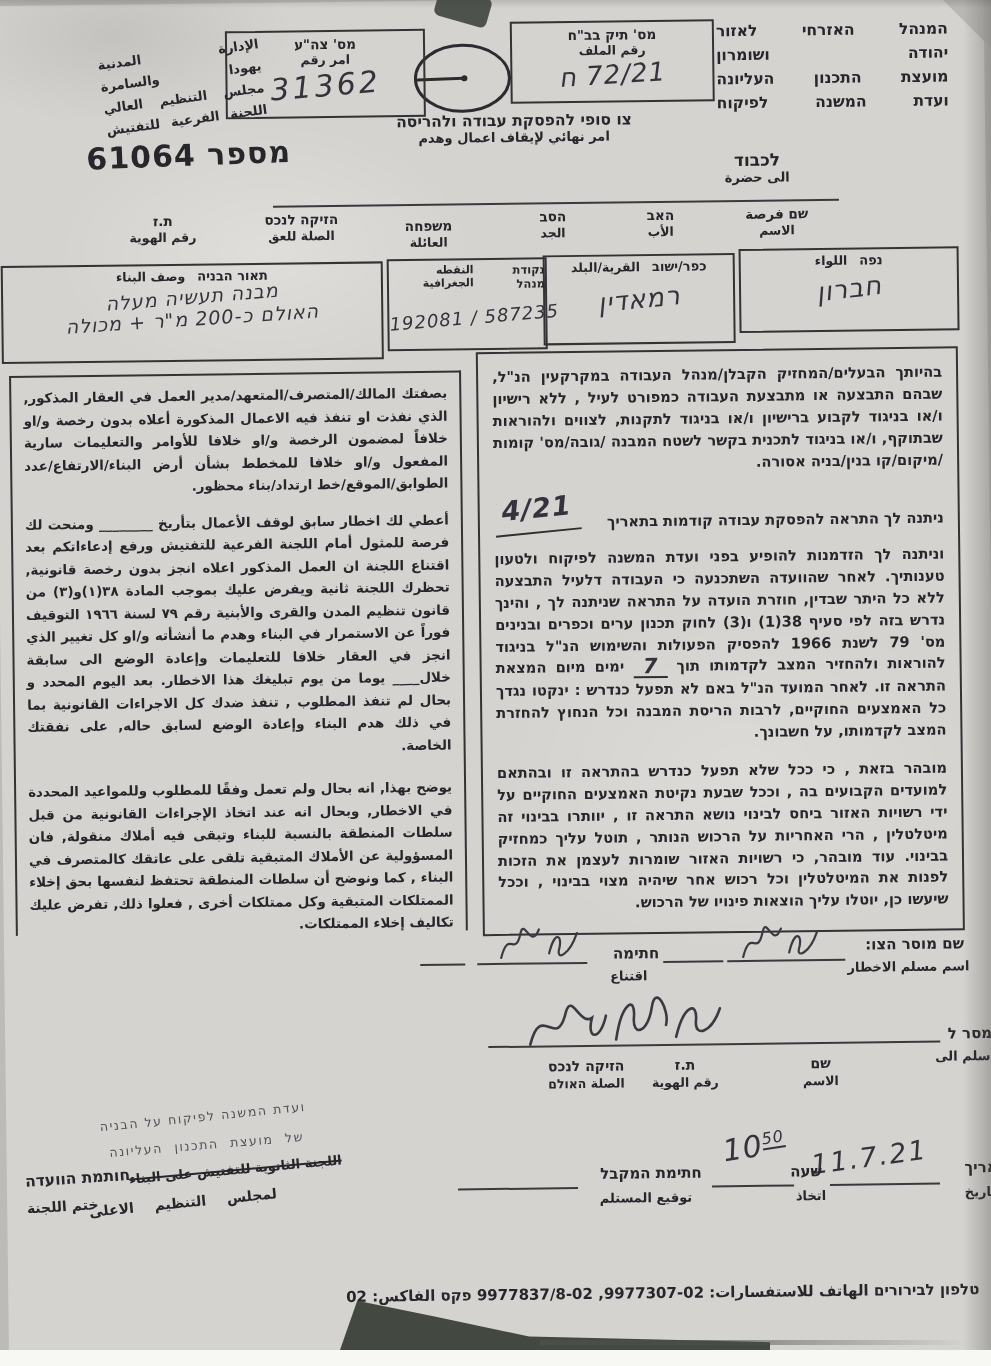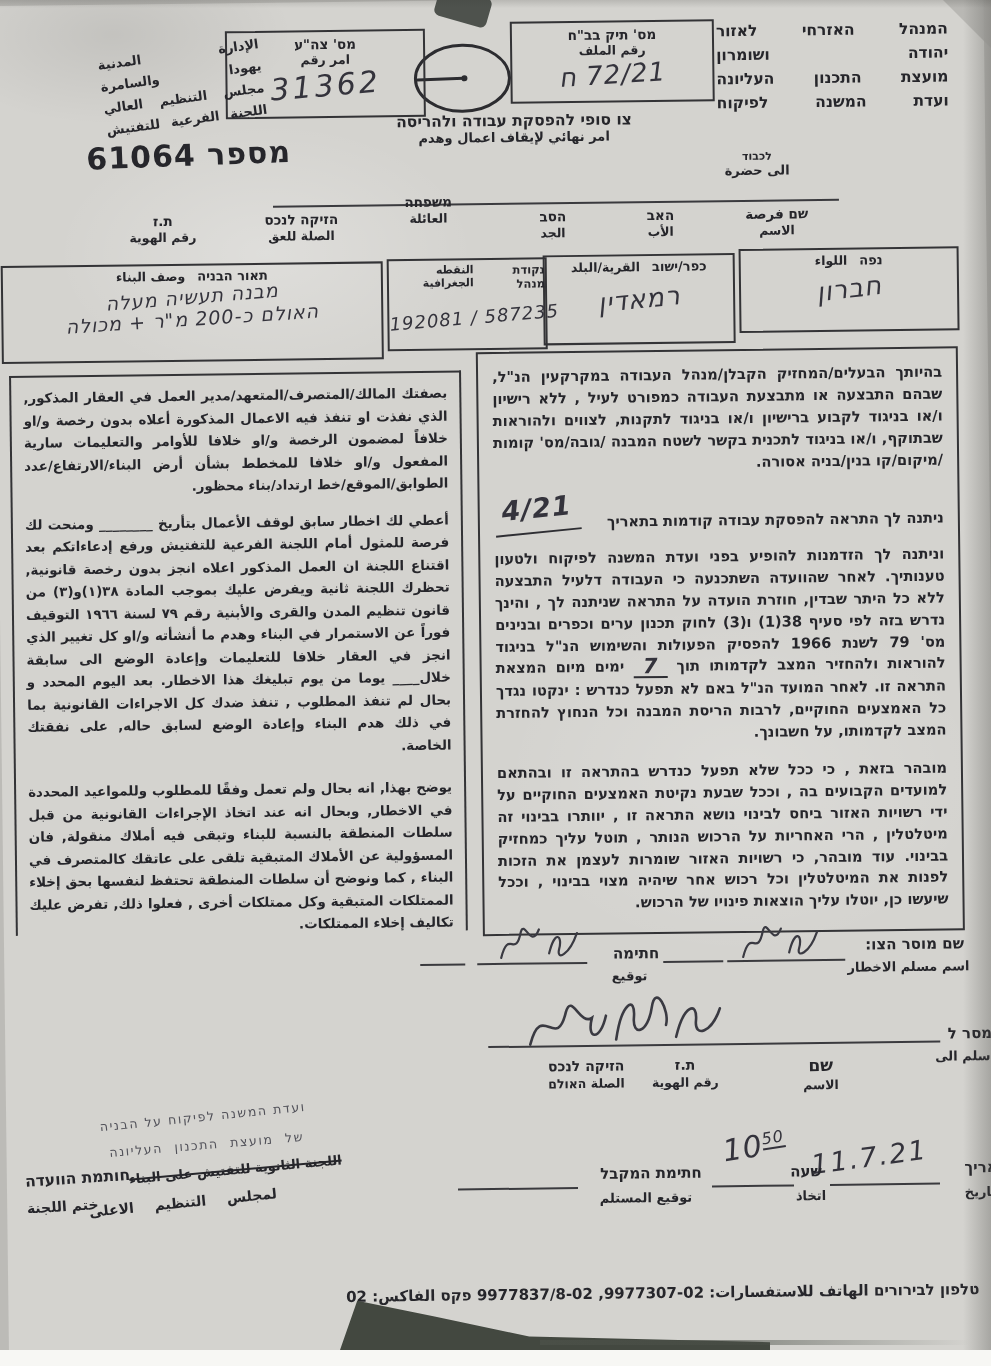--- a/index.html
+++ b/index.html
@@ -81,38 +81,38 @@
       <div class="b" style="font-size:15.5px;">צו סופי להפסקת עבודה ולהריסה</div>
       <div class="b" style="font-size:13px;">امر نهائي لإيقاف اعمال وهدم</div>
     </div>
 
     <div class="abs b" style="left:92px;top:134px;font-size:30px;letter-spacing:1px;transform:rotate(-1.5deg);">
       <span>מספר</span>
       <span>61064</span>
     </div>
 
     <div class="abs" style="right:196px;top:153px;text-align:center;">
-      <div class="b" style="font-size:11px;">לכבוד</div>
+      <div class="b" style="font-size:17px;">לכבוד</div>
       <div class="b" style="font-size:13px;">الى حضرة</div>
     </div>
     <div class="rule" style="left:278px;top:203px;width:566px;"></div>
 
     <div class="lblcol" style="right:178px;top:208px;">
       <span class="he">שם فرصة</span>
       <span class="ar">الاسم</span>
     </div>
     <div class="lblcol" style="right:312px;top:208px;">
       <span class="he">האב</span>
       <span class="ar">الأب</span>
     </div>
     <div class="lblcol" style="right:420px;top:208px;">
       <span class="he">הסב</span>
       <span class="ar">الجد</span>
     </div>
-    <div class="lblcol" style="right:534px;top:192px;">
+    <div class="lblcol" style="right:534px;top:216px;">
       <span class="he">משפחה</span>
       <span class="ar">العائلة</span>
     </div>
     <div class="lblcol" style="right:648px;top:208px;">
       <span class="he">הזיקה לנכס</span>
       <span class="ar">الصلة للعق</span>
     </div>
     <div class="lblcol" style="right:790px;top:208px;">
       <span class="he">ת.ז</span>
       <span class="ar">رقم الهوية</span>
@@ -174,21 +174,21 @@
     <div class="abs b" style="right:31px;top:940px;font-size:15px;">שם מוסר הצו:</div>
     <div class="abs small-ar" style="right:26px;top:964px;">اسم مسلم الاخطار</div>
     <div class="sig-line" style="right:150px;top:963px;width:118px;"></div>
     <div class="abs" style="right:168px;top:922px;width:90px;height:45px;">
       <svg viewBox="0 0 90 45" width="90" height="45">
         <path d="M6,38 C14,8 20,40 26,12 C30,-2 36,30 44,10 M52,34 C58,10 66,16 62,30 C59,40 72,36 80,14" fill="none" stroke="#3a3a42" stroke-width="2.2" stroke-linecap="round"></path>
       </svg>
     </div>
     <div class="sig-line" style="right:272px;top:963px;width:60px;"></div>
     <div class="abs b" style="right:336px;top:946px;font-size:15px;">חתימה</div>
-    <div class="abs small-ar" style="right:348px;top:970px;">توقيع</div>
+    <div class="abs small-ar" style="right:348px;top:970px;">اقتناع</div>
     <div class="sig-line" style="right:408px;top:963px;width:110px;"></div>
     <div class="abs" style="right:412px;top:922px;width:90px;height:45px;">
       <svg viewBox="0 0 90 45" width="90" height="45">
         <path d="M8,36 C16,6 22,38 28,10 C32,-2 38,28 46,8 M56,32 C62,8 70,14 66,28 C63,40 76,34 84,12" fill="none" stroke="#3a3a42" stroke-width="2.2" stroke-linecap="round"></path>
       </svg>
     </div>
     <div class="sig-line" style="right:530px;top:963px;width:45px;"></div>
 
     <div class="abs" style="right:266px;top:985px;width:210px;height:78px;">
       <svg viewBox="0 0 210 78" width="210" height="78">
@@ -196,21 +196,21 @@
                  M96,56 C102,18 116,12 114,34 C112,54 128,50 132,24 C136,0 150,28 146,42
                  M156,54 C164,22 178,18 176,38 C174,56 192,50 200,26" fill="none" stroke="#3a3a42" stroke-width="2.6" stroke-linecap="round"></path>
       </svg>
     </div>
 
     <div class="abs b" style="right:4px;top:1030px;font-size:15px;">מסר ל</div>
     <div class="sig-line" style="right:56px;top:1046px;width:452px;"></div>
     <div class="abs small-ar" style="right:6px;top:1054px;">سلم الى</div>
 
     <div class="lblcol" style="right:158px;top:1058px;">
-      <span class="he" style="font-size:17px;">שם</span>
+      <span class="he" style="font-size:14px;">שם</span>
       <span class="ar">الاسم</span>
     </div>
     <div class="lblcol" style="right:278px;top:1058px;">
       <span class="he" style="font-size:14px;">ת.ז</span>
       <span class="ar">رقم الهوية</span>
     </div>
     <div class="lblcol" style="right:372px;top:1058px;">
       <span class="he" style="font-size:14px;">הזיקה לנכס</span>
       <span class="ar">الصلة האולם</span>
     </div>

